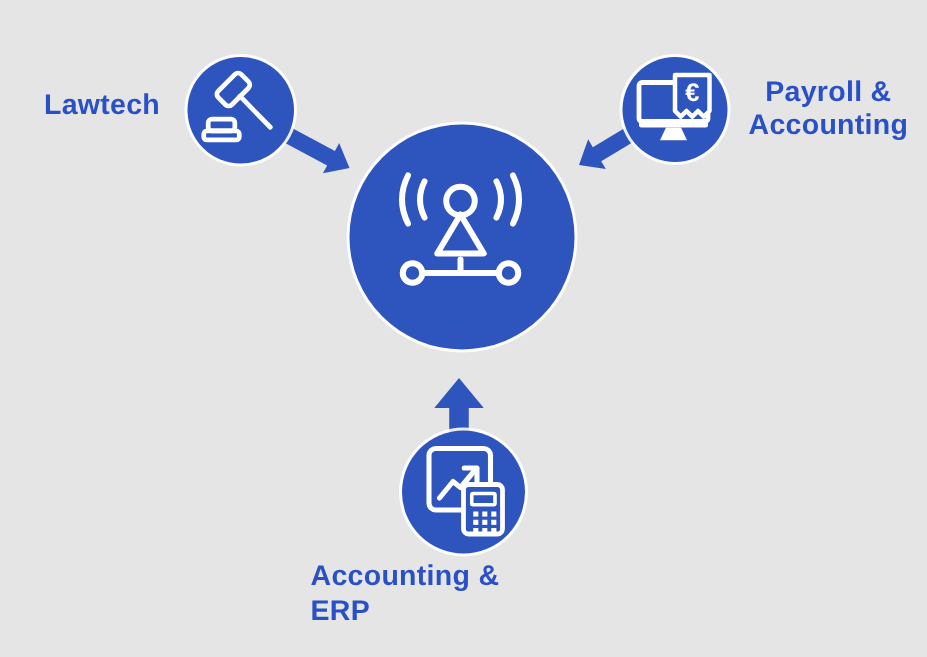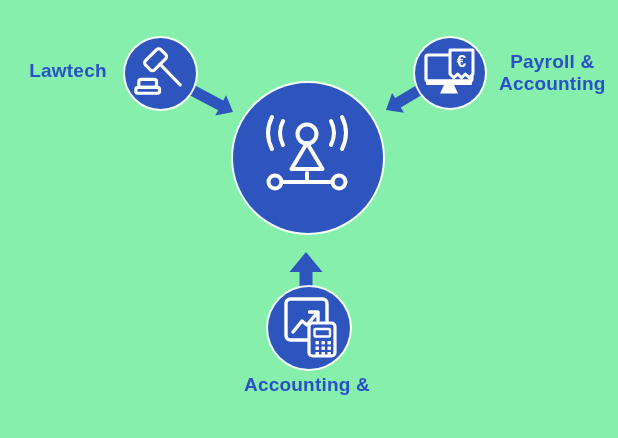--- a/index.html
+++ b/index.html
@@ -2,21 +2,21 @@
 <html style="--circle-blue: #2E54BE; --label-blue: #2A50C8; --icon-white: #ffffff;"><head>
 <meta charset="utf-8">
 <style>
   :root{
     --circle-blue:#2E54BE;
     --label-blue:#2A50C8;
     --icon-white:#ffffff;
   }
   html,body{margin:0;padding:0;background:#fff;}
   .canvas{
-    position:relative;width:618px;height:438px;background:#86efac;overflow:hidden;
+    position:relative;width:618px;height:438px;background:#e5e5e5;overflow:hidden;
     font-family:"Liberation Sans",sans-serif;
     text-decoration:underline;
   }
   .arrows{position:absolute;left:0;top:0;width:618px;height:438px;}
   .arrows polygon{fill:var(--circle-blue);}
   .circle{
     position:absolute;border-radius:50%;background:var(--circle-blue);
     display:flex;align-items:center;justify-content:center;
     box-shadow:0 0 0 2px rgba(255,255,255,.9);
   }
@@ -31,21 +31,21 @@
   .eurotext{
     fill:var(--icon-white);font-family:"Liberation Sans",sans-serif;
     font-size:17px;font-weight:bold;text-anchor:middle;
   }
   .label{
     position:absolute;color:var(--label-blue);font-weight:bold;
     font-size:19px;line-height:22px;letter-spacing:.2px;
   }
   .label-lawtech{left:16px;top:60px;width:104px;text-align:center;}
   .label-payroll{left:499px;top:51px;text-align:center;}
-  .label-accounting{left:207px;top:373px;width:200px;text-align:center;line-height:23px;}
+  .label-accounting{left:207px;top:373px;width:200px;line-height:23px;}
 </style>
 </head>
 <body>
 
 <div class="canvas">
 
   <svg class="arrows" viewBox="0 0 618 438">
     <polygon points="185.4,92.9 218.1,110.3 215.3,115.5 233,112 226.1,95.3 223.3,100.6 190.6,83.1"></polygon>
     <polygon points="418.2,84.3 395.2,98.1 392.1,92.9 386,110 403.9,112.7 400.8,107.5 423.8,93.7"></polygon>
     <polygon points="306,252 322.5,272 312.5,272 312.5,302 299.5,302 299.5,272 289.5,272"></polygon>
@@ -113,15 +113,16 @@
         <rect x="53.5" y="59.5" width="3.4" height="3.4"></rect>
         <rect x="59.5" y="59.5" width="3.4" height="3.4"></rect>
         <rect x="47.5" y="65" width="3.4" height="3.4"></rect>
         <rect x="53.5" y="65" width="3.4" height="3.4"></rect>
         <rect x="59.5" y="65" width="3.4" height="3.4"></rect>
       </g>
     </svg>
   </div>
   <div class="label label-accounting">
     <div>Accounting &amp;</div>
+    <div>ERP</div>
   </div>
 
 </div>
 
 </body></html>

